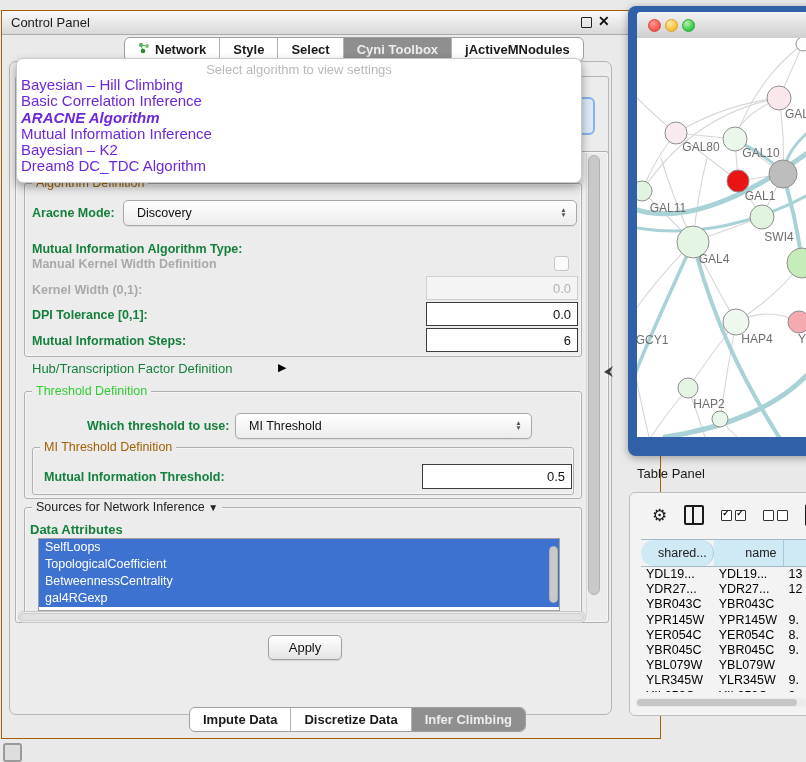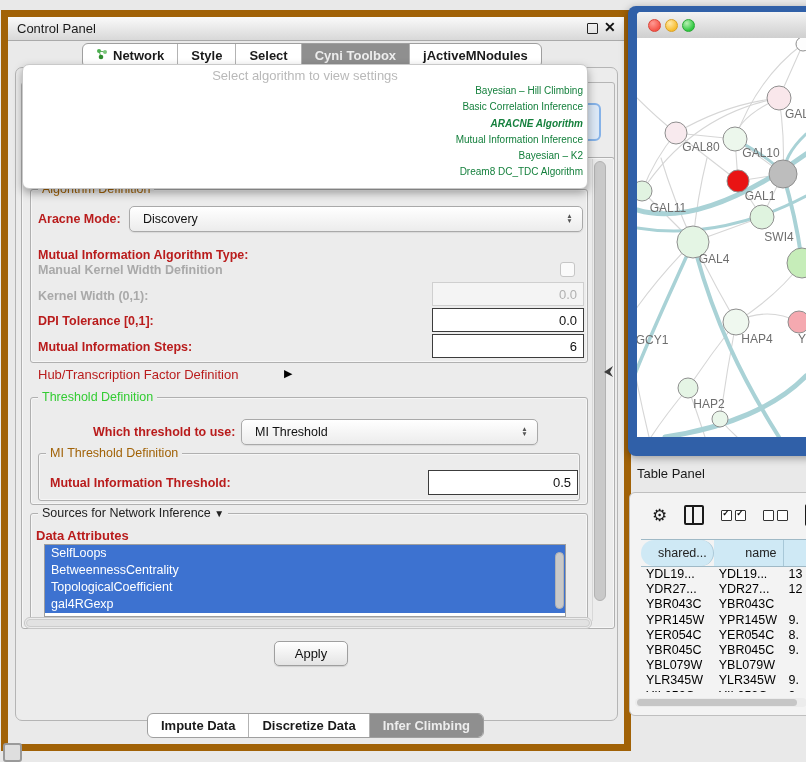--- a/index.html
+++ b/index.html
@@ -1,52 +1,52 @@
 <!DOCTYPE html>
 <html><head>
 <meta charset="utf-8">
 <style>
   html,body{margin:0;padding:0;background:#e9e9e9;}
   #screen{position:relative;width:806px;height:762px;overflow:hidden;background:#e9e9e9;
           font-family:"Liberation Sans",sans-serif;color:#111;}
   .abs{position:absolute;}
   
-  .cp-window{left:1px;top:10px;width:616px;height:727px;background:#eaeaea;border:7px solid #a16207;}
+  .cp-window{left:1px;top:10px;width:616px;height:727px;background:#eaeaea;border:1px solid #a16207;padding-left:42px;}
   .cp-titlebar{left:0;top:0;width:100%;height:23px;background:linear-gradient(#fafafa,#d8d8d8);
                border-bottom:1px solid #aaa;}
   .cp-title{left:9px;top:4px;font-size:13px;color:#1a1a1a;}
   .float-btn{left:579px;top:6px;width:9px;height:9px;border:1.7px solid #222;border-radius:1px;background:transparent;}
   .close-btn{left:596px;top:2px;font-size:14px;font-weight:bold;color:#111;}
   .cp-body{left:7px;top:50px;width:601px;height:652px;background:#ececec;border:1px solid #b5b5b5;border-radius:7px;}
   
-  .seg{display:flex;border:1px solid #9f9f9f;border-radius:6px;overflow:hidden;background:#fff;height:23px;}
+  .seg{display:flex;border:1px solid #9f9f9f;border-radius:6px;overflow:hidden;background:#fff;height:23px;margin-left:48px;}
   .seg .tab{display:flex;align-items:center;gap:5px;padding:0 13px;font-size:13px;font-weight:bold;
             color:#1a1a1a;border-right:1px solid #b3b3b3;white-space:nowrap;}
   .seg .tab:last-child{border-right:none;}
   .seg .tab.sel{background:#8f8f8f;color:#ededed;}
   .top-tabs{left:74px;top:26px;}
   .bottom-tabs{left:139px;top:696px;}
   
   .ghost-combo{left:74px;top:142px;width:462px;height:28px;border:1px solid #b9b9b9;border-radius:6px;
                background:#f5f5f5;}
   .ghost-combo span{position:absolute;left:16px;top:6px;font-size:13px;color:#9b9b9b;}
   .ghost-focus{left:563px;top:86px;width:26px;height:34px;border:2px solid #85b2e8;border-radius:6px;background:#dce8f6;}
   .ghost-group{left:13px;top:65px;width:592px;height:110px;border:1px solid #b5b5b5;border-radius:3px;}
   
   .popup{left:14px;top:47px;width:564px;height:123px;background:#fff;border:1px solid #c9c9c9;border-radius:7px;
          box-shadow:0 4px 10px rgba(0,0,0,.35);z-index:50;}
   .popup-placeholder{width:100%;text-align:center;margin-top:3px;font-size:13px;color:#b9b9b9;}
-  .algo-item{padding:0 4px 0 4px;height:16.3px;line-height:16.3px;font-size:10px;color:#15803d;text-align:right;}
+  .algo-item{padding:0 4px 0 4px;height:16.3px;line-height:16.3px;font-size:15px;color:#6d28d9;}
   .algo-item.bold{font-weight:bold;font-style:italic;}
   
   .group{border:1px solid #b0b0b0;border-radius:3px;background:#ececec;
          box-shadow:inset 0 0 0 1px rgba(255,255,255,.55);}
   .gtitle{position:absolute;top:-8px;left:7px;background:#ececec;padding:0 4px;font-size:12.5px;}
   .blue{color:#a16207;} .green{color:#33cc33;} .black{color:#222;}
-  .lbl{font-size:12.5px;font-weight:bold;color:#b91c1c;white-space:nowrap;}
+  .lbl{font-size:12.5px;font-weight:bold;color:#15803d;white-space:nowrap;}
   .lbl.dis{color:#a9a9a9;}
   .combo{background:linear-gradient(#ffffff,#ececec);border:1px solid #a9a9a9;border-radius:5px;
          font-size:12.5px;display:flex;align-items:center;box-shadow:0 1px 1px rgba(0,0,0,.08);}
   .combo .cv{padding-left:13px;flex:1;}
   .stepper{width:13px;display:flex;flex-direction:column;align-items:center;line-height:4.6px;
            font-size:6.5px;color:#555;margin-right:6px;}
   .tin{border:1px solid #3c3c3c;background:#fff;font-size:13px;text-align:right;padding-right:6px;
        display:flex;align-items:center;justify-content:flex-end;}
   .tin.dis{border:1px solid #cfcfcf;background:#f4f4f4;color:#b1b1b1;}
   .chk{width:13px;height:13px;border:1.5px solid #c6c6c6;border-radius:3px;background:#fafafa;}
@@ -209,22 +209,22 @@
 
     <div class="abs group" style="left:22px;top:496px;width:556px;height:112px;">
       <span class="gtitle black">
         <span>Sources for Network Inference</span>
         <span style="font-size:10px;"> ▼</span>
       </span>
     </div>
     <span class="abs lbl" style="left:28px;top:511px;font-size:13px;">Data Attributes</span>
     <div class="abs listbox" style="left:36px;top:527px;width:520px;height:71px;">
         <div class="attr-item">SelfLoops</div>
+        <div class="attr-item">TopologicalCoefficient</div>
         <div class="attr-item">BetweennessCentrality</div>
-        <div class="attr-item">TopologicalCoefficient</div>
         <div class="attr-item">gal4RGexp</div>
       </div>
     <div class="abs vthumb" style="left:547px;top:535px;width:7px;height:55px;"></div>
     <div class="abs hbar" style="left:16px;top:600px;width:566px;height:10px;">
         <span class="ht"></span>
       </div>
 
     <div class="abs btn" style="left:266px;top:624px;width:72px;height:23px;">
       <span>Apply</span>
     </div>

